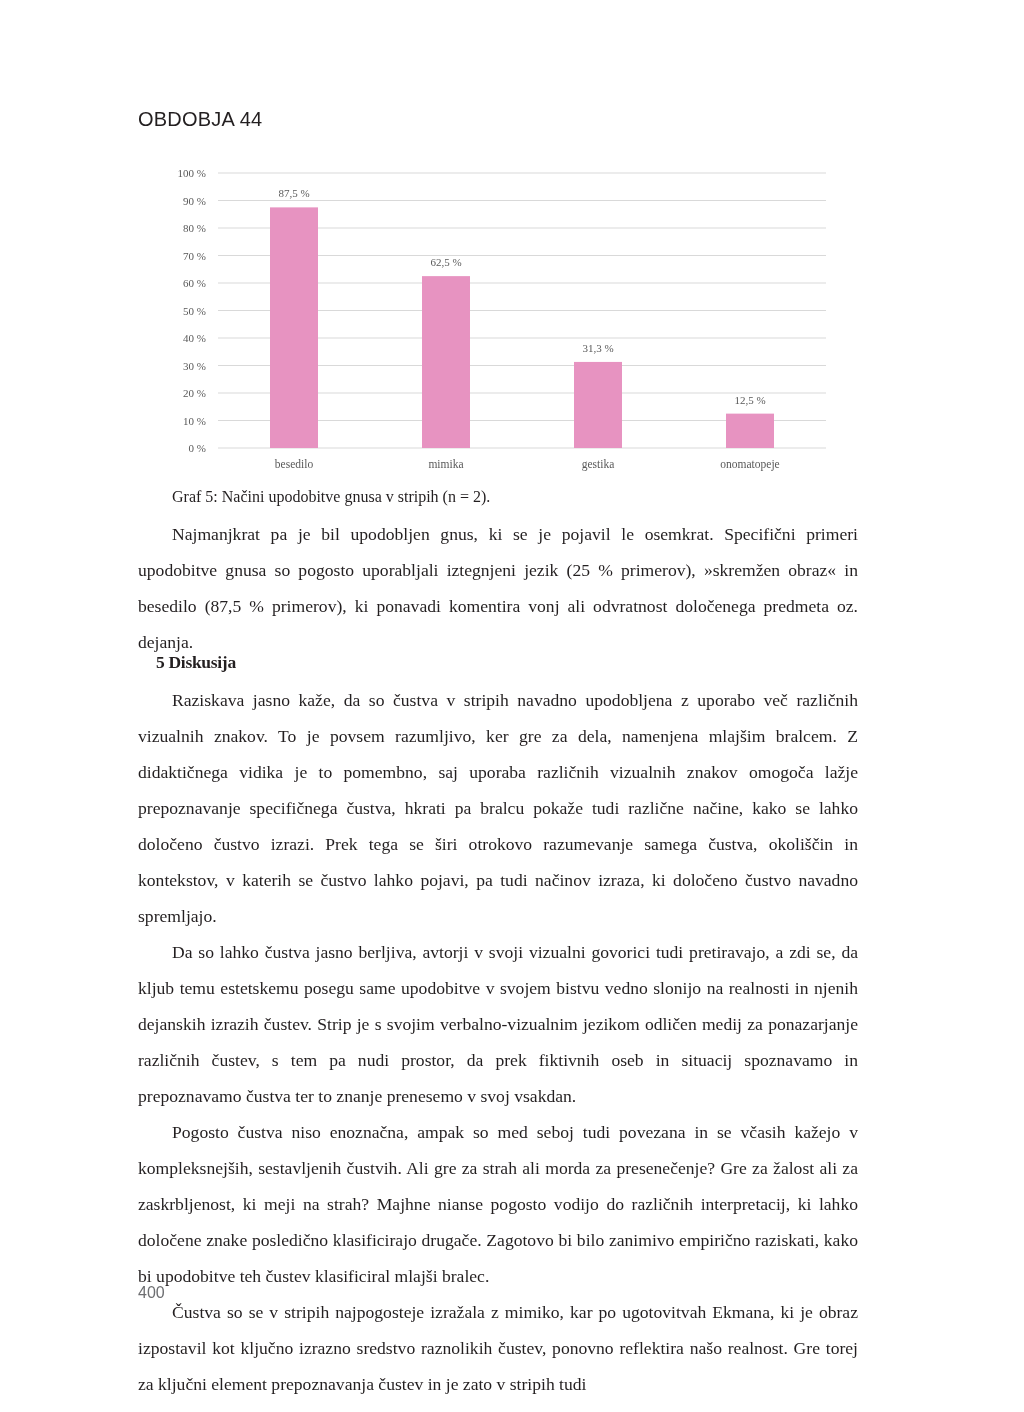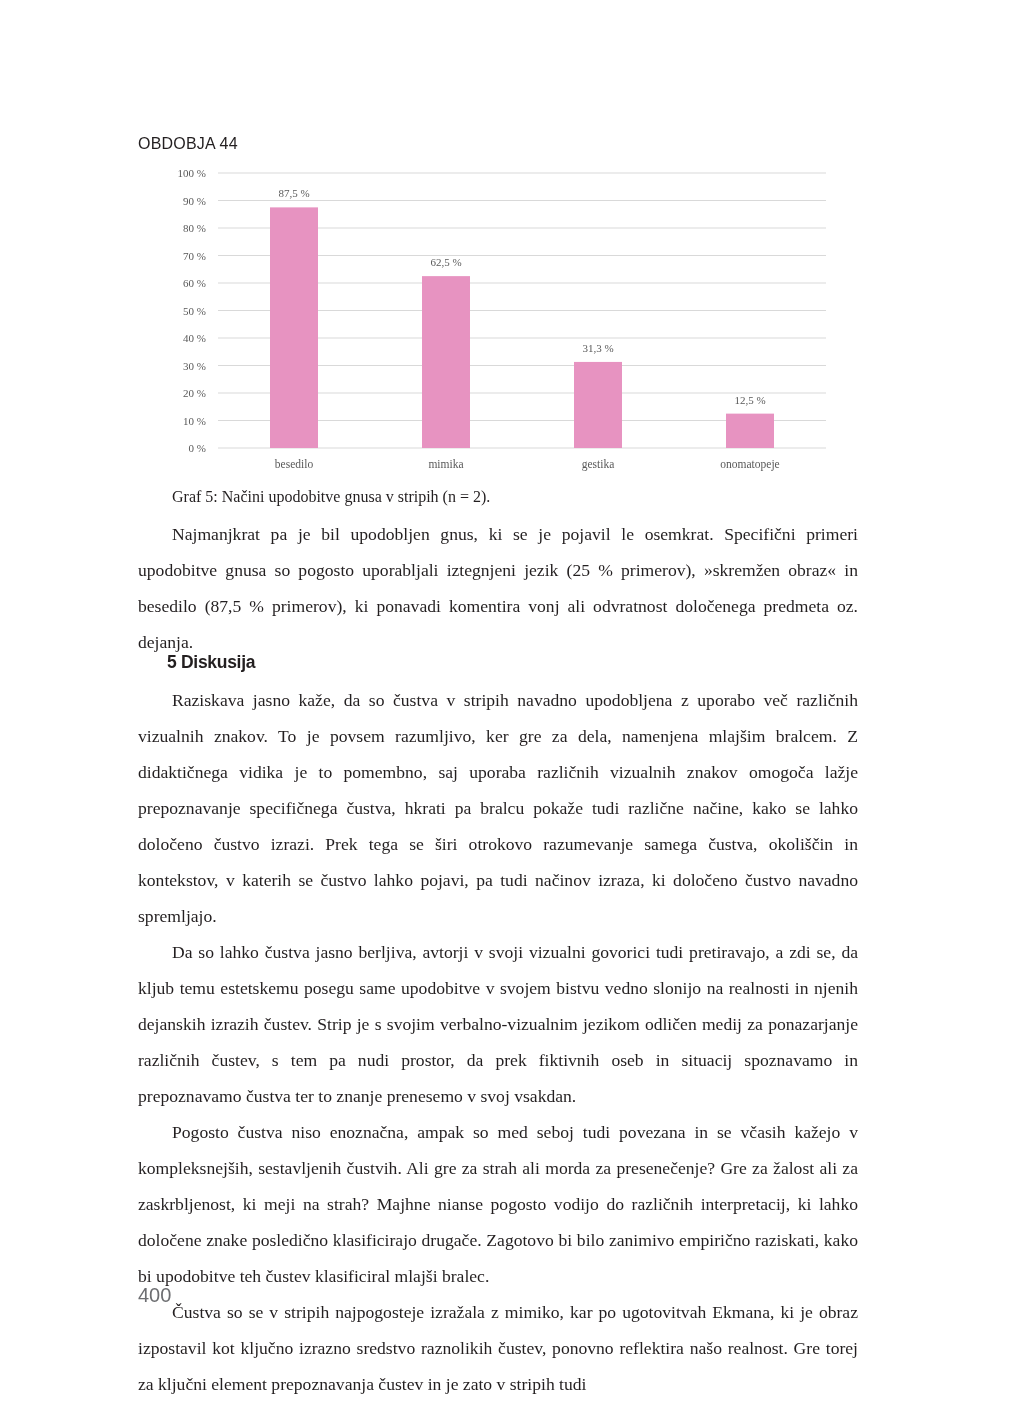--- a/index.html
+++ b/index.html
@@ -1,25 +1,25 @@
 <!DOCTYPE html>
 <html><head>
   <meta charset="utf-8">
   <style>
     html, body { margin: 0; padding: 0; background: #ffffff; }
     body { width: 1024px; height: 1412px; position: relative; overflow: hidden; color: #231f20; }
-    .running-head { position: absolute; left: 138px; top: 108px; font-family: "Liberation Sans", sans-serif; font-size: 16px; letter-spacing: 0.2px; color: #231f20; margin-top: 27px; }
-    .folio { position: absolute; left: 138px; top: 1284px; font-family: "Liberation Sans", sans-serif; font-size: 20px; color: #6d6e71; text-align: center; }
+    .running-head { position: absolute; left: 138px; top: 108px; font-family: "Liberation Sans", sans-serif; font-size: 20px; letter-spacing: 0.2px; color: #231f20; }
+    .folio { position: absolute; left: 138px; top: 1284px; font-family: "Liberation Sans", sans-serif; font-size: 16px; color: #6d6e71; text-align: center; }
     #chart { position: absolute; left: 130px; top: 160px; width: 720px; height: 320px; }
     #chart text { font-family: "Liberation Serif", serif; fill: #595959; }
     .caption { position: absolute; left: 172px; top: 488px; font-family: "Liberation Serif", serif; font-size: 16px; color: #231f20; }
     .body-text { position: absolute; left: 138px; width: 720px; font-family: "Liberation Serif", serif; font-size: 17.6px; line-height: 36px; color: #231f20; text-align: justify; }
     .body-text p { margin: 0; text-indent: 34px; }
     .block1 { top: 516px; }
-    .section-heading { position: absolute; left: 167px; top: 652px; font-family: Liberation Sans, sans-serif; font-weight: bold; font-size: 17.5px; color: #231f20; letter-spacing: -0.3px; }
+    .section-heading { position: absolute; left: 156px; top: 652px; font-family: Liberation Serif, serif; font-weight: bold; font-size: 17.5px; color: #231f20; letter-spacing: -0.3px; }
     .block2 { top: 682px; }
   </style>
 </head>
 <body>
 
 <div class="running-head">OBDOBJA 44</div>
 
 <svg id="chart" viewBox="0 0 720 320" xmlns="http://www.w3.org/2000/svg">
   <g id="grid-layer">
       <line x1="88" x2="696" y1="288" y2="288" stroke="#d9d9d9" stroke-width="1"></line>

